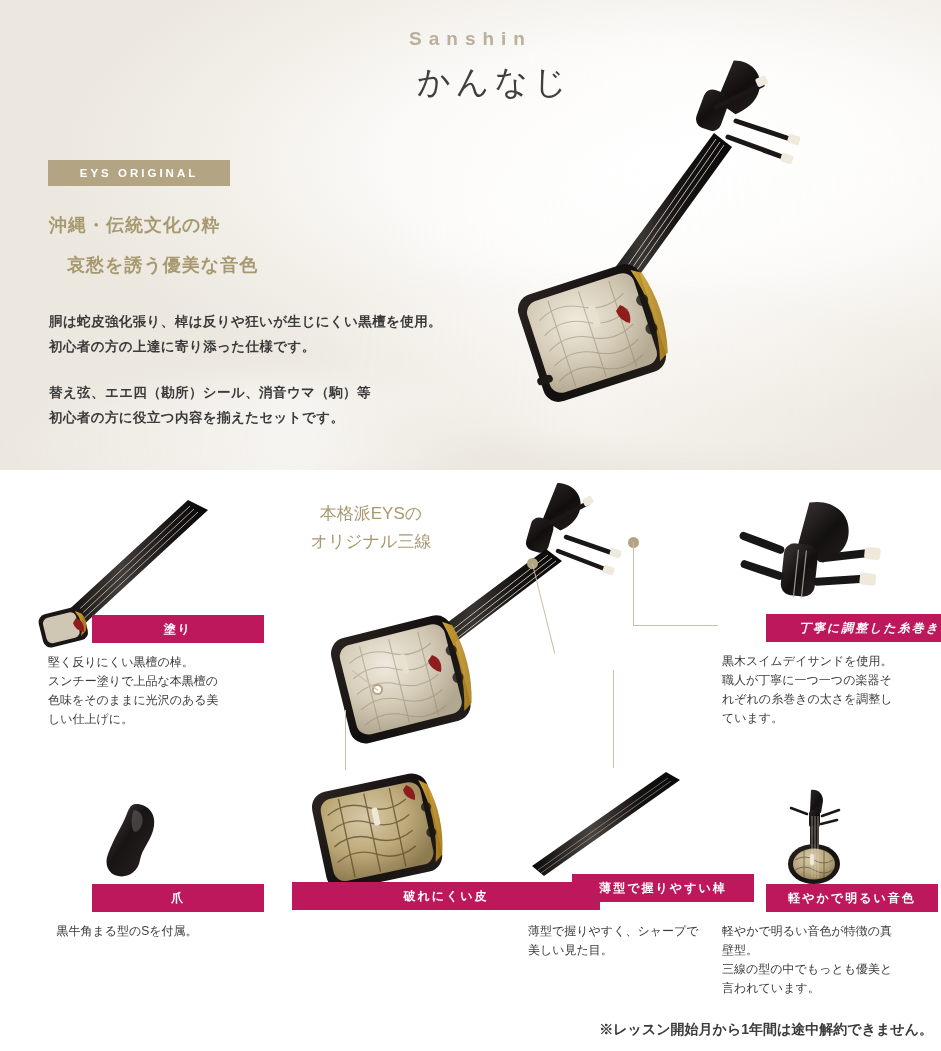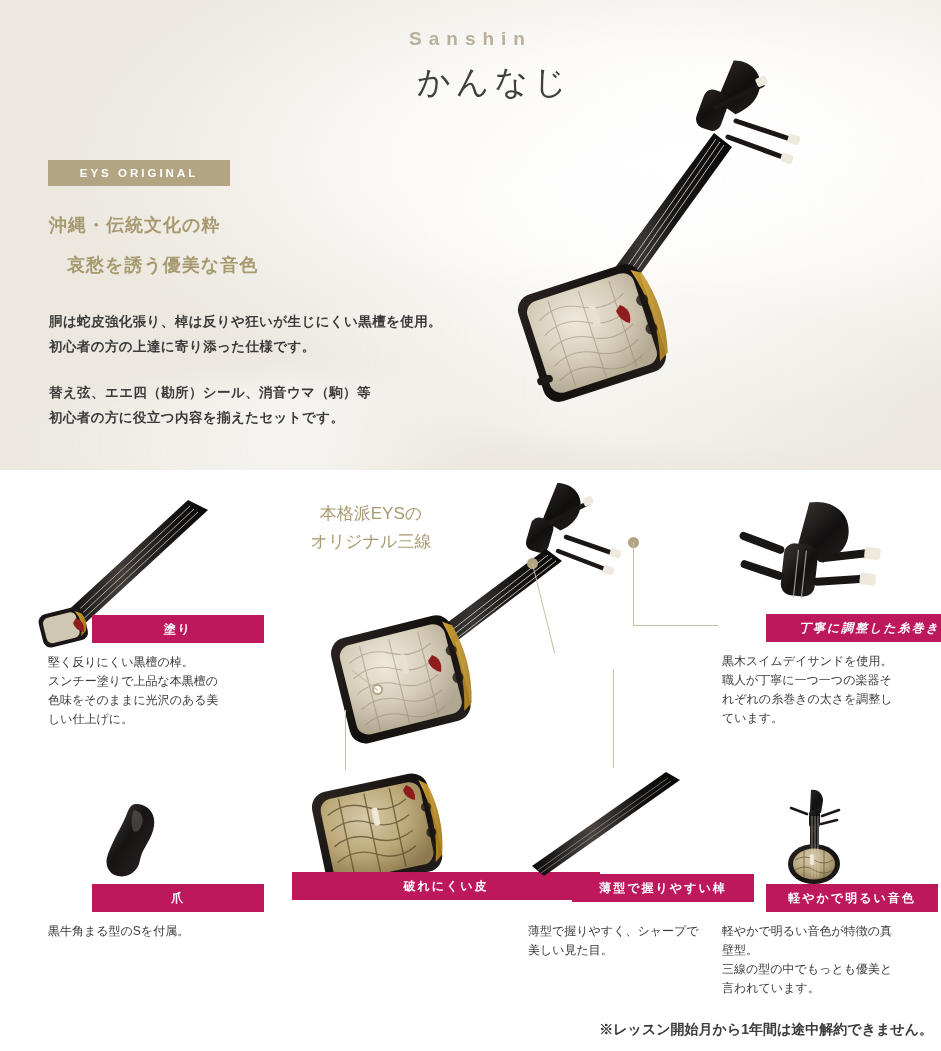--- a/index.html
+++ b/index.html
@@ -350,21 +350,21 @@
           <stop offset="0%" stop-color="#4b4543"></stop>
           <stop offset="45%" stop-color="#171414"></stop>
           <stop offset="100%" stop-color="#2b2523"></stop>
         </linearGradient>
       </defs>
       <path d="M46 4 c12 0 20 10 18 22 c-2 14 -12 22 -14 34 c-2 12 -12 18 -22 16 c-10 -2 -14 -12 -10 -22 c6 -16 14 -28 18 -38 c3 -8 5 -12 10 -12 z" fill="url(#hornG)"></path>
       <path d="M44 10 c7 1 10 7 8 14 c-2 7 -7 10 -9 6 c-2 -5 -2 -14 1 -20 z" fill="#6a6260" opacity=".55"></path>
     </svg>
   </div>
   <div class="label-bar" style="left:48px; top:884px; width:172px; top:414px;">爪</div>
-  <div class="cap" style="left:48px; top:452px; width:190px; white-space: pre-line;">黒牛角まる型のSを付属。</div>
+  <div class="cap" style="left:32px; top:452px; width:190px; white-space: pre-line; text-align: center;">黒牛角まる型のSを付属。</div>
 
   <div class="art" style="left:310px; top:305px;">
     <svg width="140" height="110" viewBox="0 0 140 110">
       <defs>
         <radialGradient id="skinG" cx="42%" cy="32%" r="75%">
           <stop offset="0%" stop-color="#d7c9a9"></stop>
           <stop offset="55%" stop-color="#bda978"></stop>
           <stop offset="100%" stop-color="#8e7b50"></stop>
         </radialGradient>
         <linearGradient id="frm5" x1="0" y1="0" x2="1" y2="1">
@@ -388,21 +388,21 @@
           <path d="M36 16 L36 96 M62 16 L62 96 M88 16 L88 96"></path>
         </g>
         <path d="M118 14 q12 42 0 84 l8 -6 q10 -36 0 -72 z" fill="url(#gld5)" opacity=".92"></path>
         <circle cx="120" cy="42" r="5" fill="#1b1614" opacity=".8"></circle>
         <circle cx="120" cy="68" r="5" fill="#1b1614" opacity=".8"></circle>
         <rect x="66" y="32" width="6" height="18" rx="2" fill="#efe8d6"></rect>
       </g>
       <path d="M96 10 q10 3 9 15 q-10 -2 -12 -10 z" fill="#8f1d1d"></path>
     </svg>
   </div>
-  <div class="label-bar" style="left: 248px; width: 308px; top: 402px;">破れにくい皮</div>
+  <div class="label-bar" style="left: 248px; width: 308px; top: 412px;">破れにくい皮</div>
 
   <div class="art" style="left:530px; top:300px;">
     <svg width="150" height="115" viewBox="0 0 150 115">
       <defs>
         <linearGradient id="nk6" x1="0" y1="0" x2="1" y2="0">
           <stop offset="0%" stop-color="#090808"></stop>
           <stop offset="40%" stop-color="#4a4441"></stop>
           <stop offset="72%" stop-color="#151312"></stop>
           <stop offset="100%" stop-color="#080707"></stop>
         </linearGradient>

